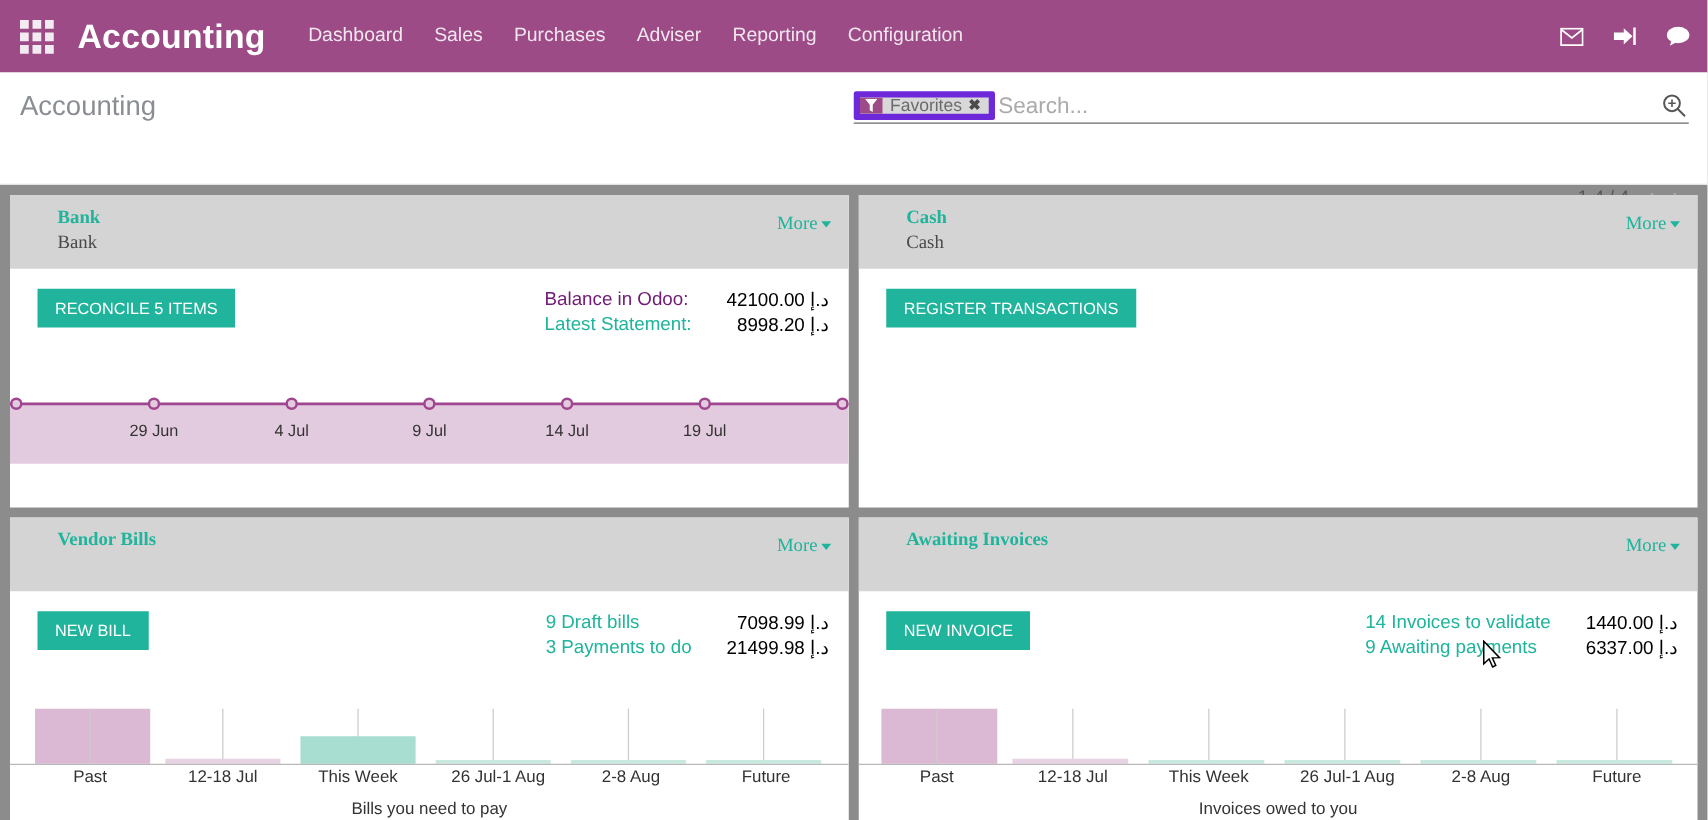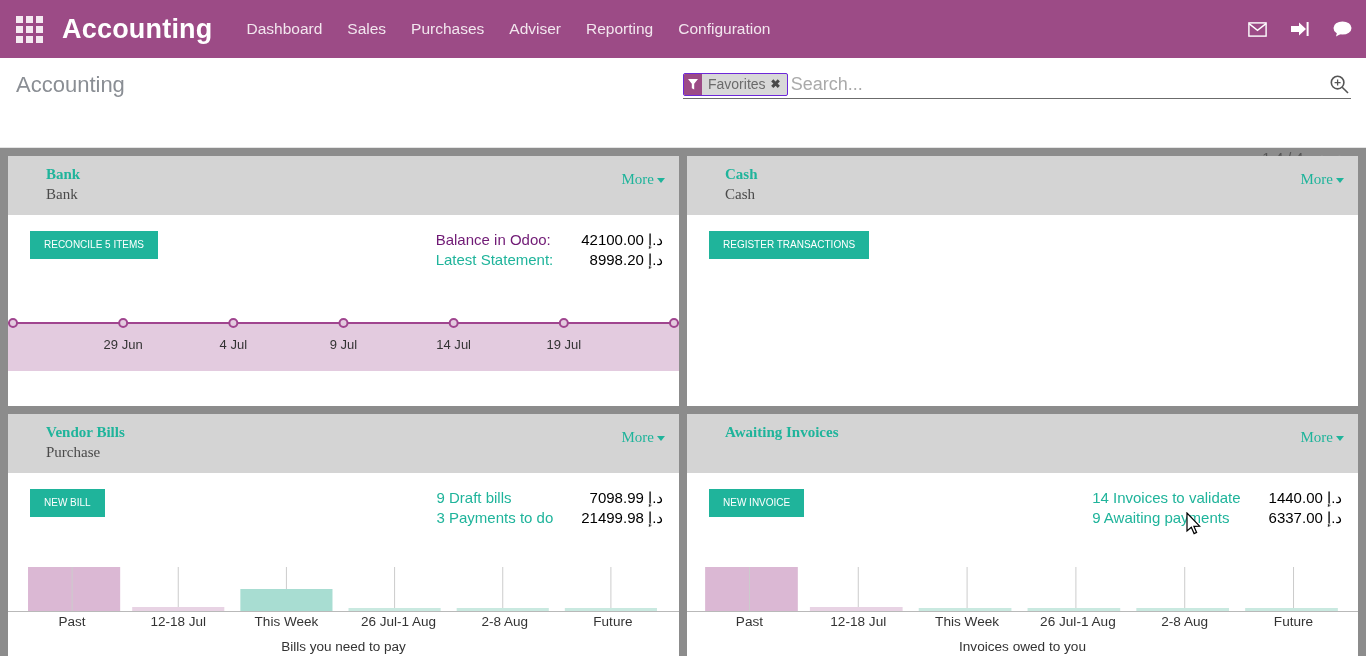--- a/index.html
+++ b/index.html
@@ -73,21 +73,21 @@
     position: absolute;
     left: 683px; top: 12px;
     width: 668px;
     height: 29px;
     border-bottom: 1px solid #6b6b6b;
     display: flex; align-items: center;
   }
   .facet {
     display: flex; align-items: center;
     height: 23px;
-    border: 1px solid #6d28d9;
+    border: 5px solid #6d28d9;
     border-radius: 2px;
     background: #d8d8d8;
     overflow: hidden;
     cursor: pointer;
     flex: none;
   }
   .facet-icon {
     background: #9C4B86;
     color: #ffffff;
     height: 100%;
@@ -185,21 +185,21 @@
     padding: 16px 14px 0 22px;
     display: flex;
     flex-direction: column;
   }
   .body-top { display: flex; align-items: flex-start; }
   .btn-primary {
     background: #1fb49b;
     color: #ffffff;
     border: none;
     font-family: "Liberation Sans", sans-serif;
-    font-size: 10px;
+    font-size: 13px;
     padding: 9px 14px;
     cursor: pointer;
     white-space: nowrap;
     line-height: 1;
   }
   .figures {
     margin-left: auto;
     display: grid;
     grid-template-columns: auto auto;
     column-gap: 28px;
@@ -355,21 +355,20 @@
     <div class="card-body">
       <div class="body-top">
         <button class="btn-primary">REGISTER TRANSACTIONS</button>
       </div>
     </div>
   </div>
 
   <div class="card">
     <div class="card-head">
       <div class="card-title">Vendor Bills</div>
-      <div class="card-sub">Purchase</div>
       <div class="card-more">
         <span>More</span><span class="caret"></span>
       </div>
     </div>
     <div class="card-body">
       <div class="body-top">
         <button class="btn-primary">NEW BILL</button>
         <div class="figures">
           <span class="fig-label link">9 Draft bills</span>
           <span class="fig-value">7098.99 د.إ</span>

